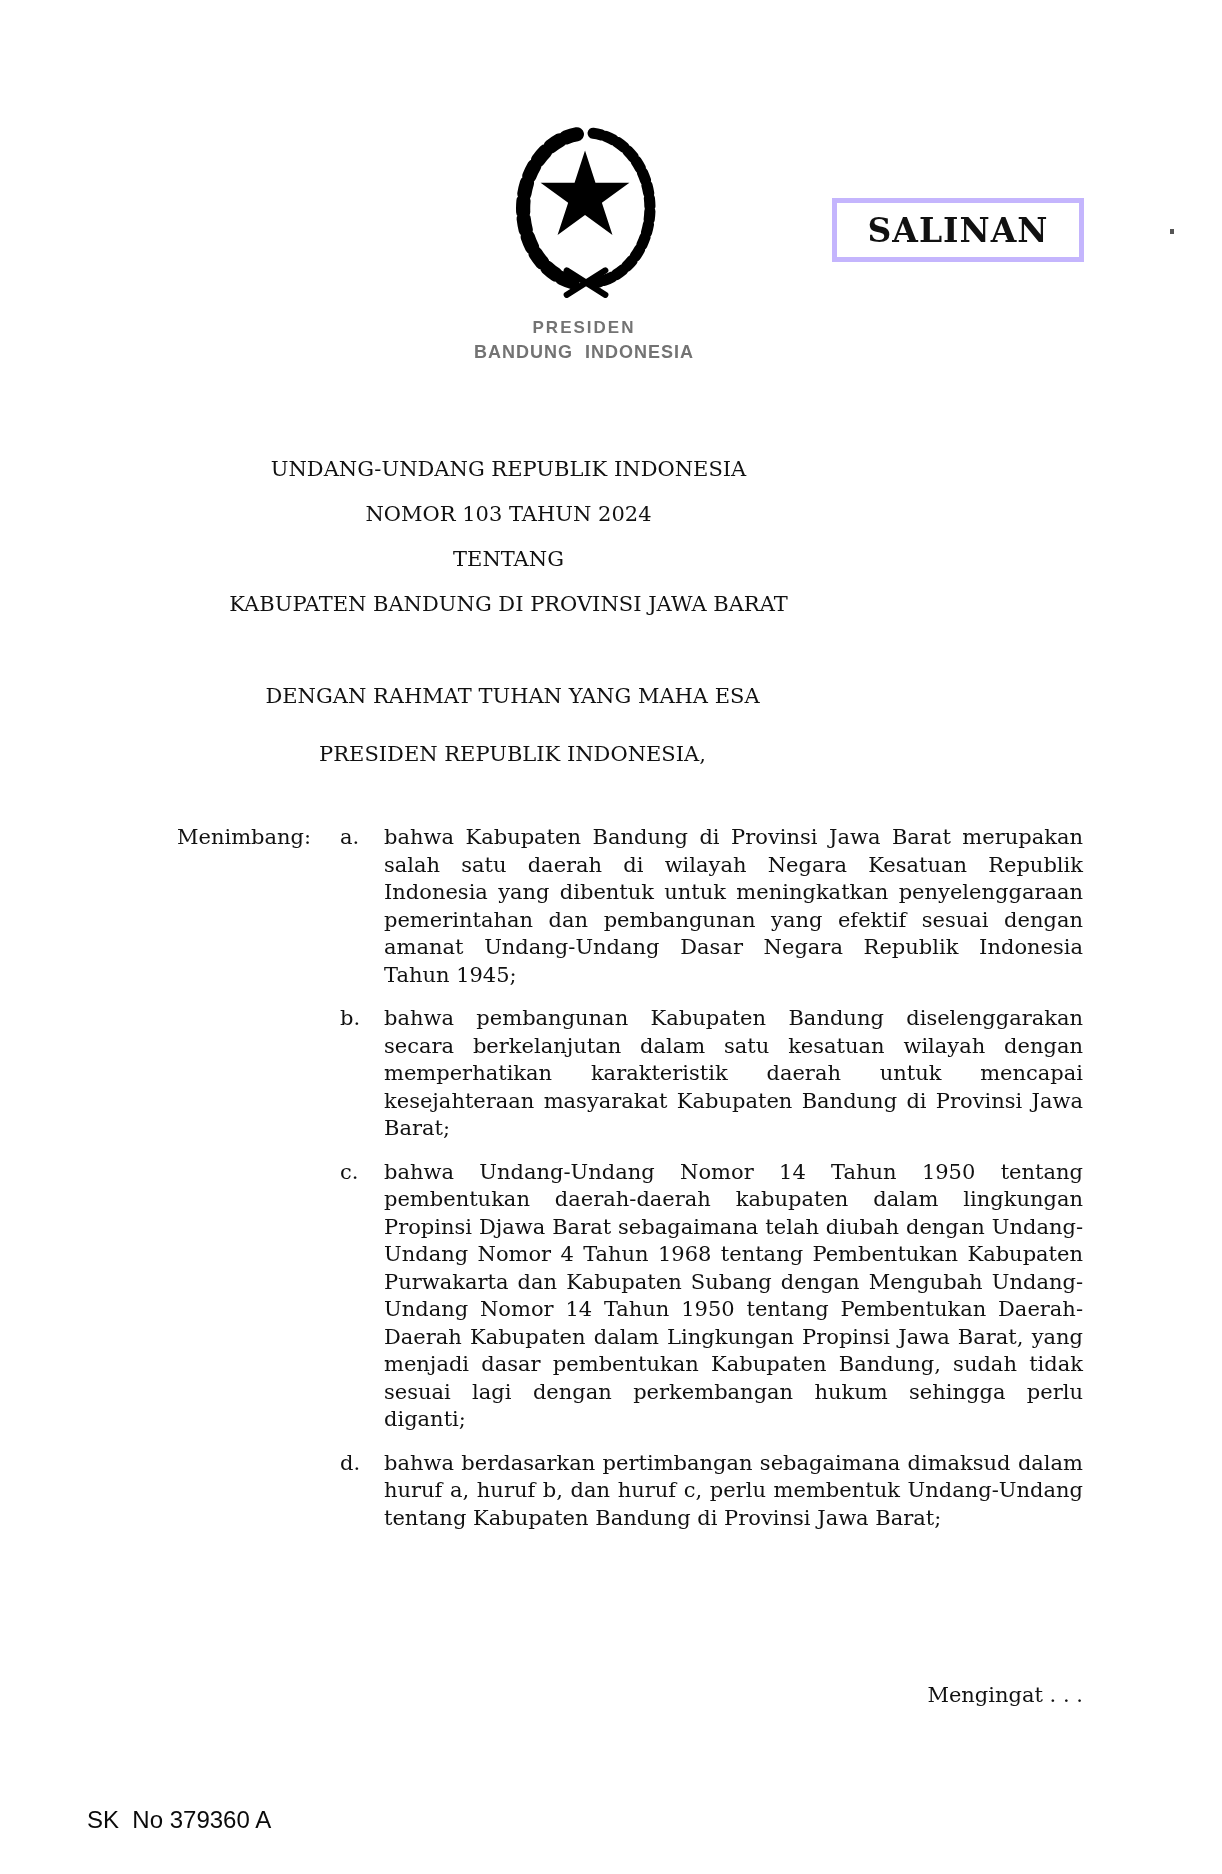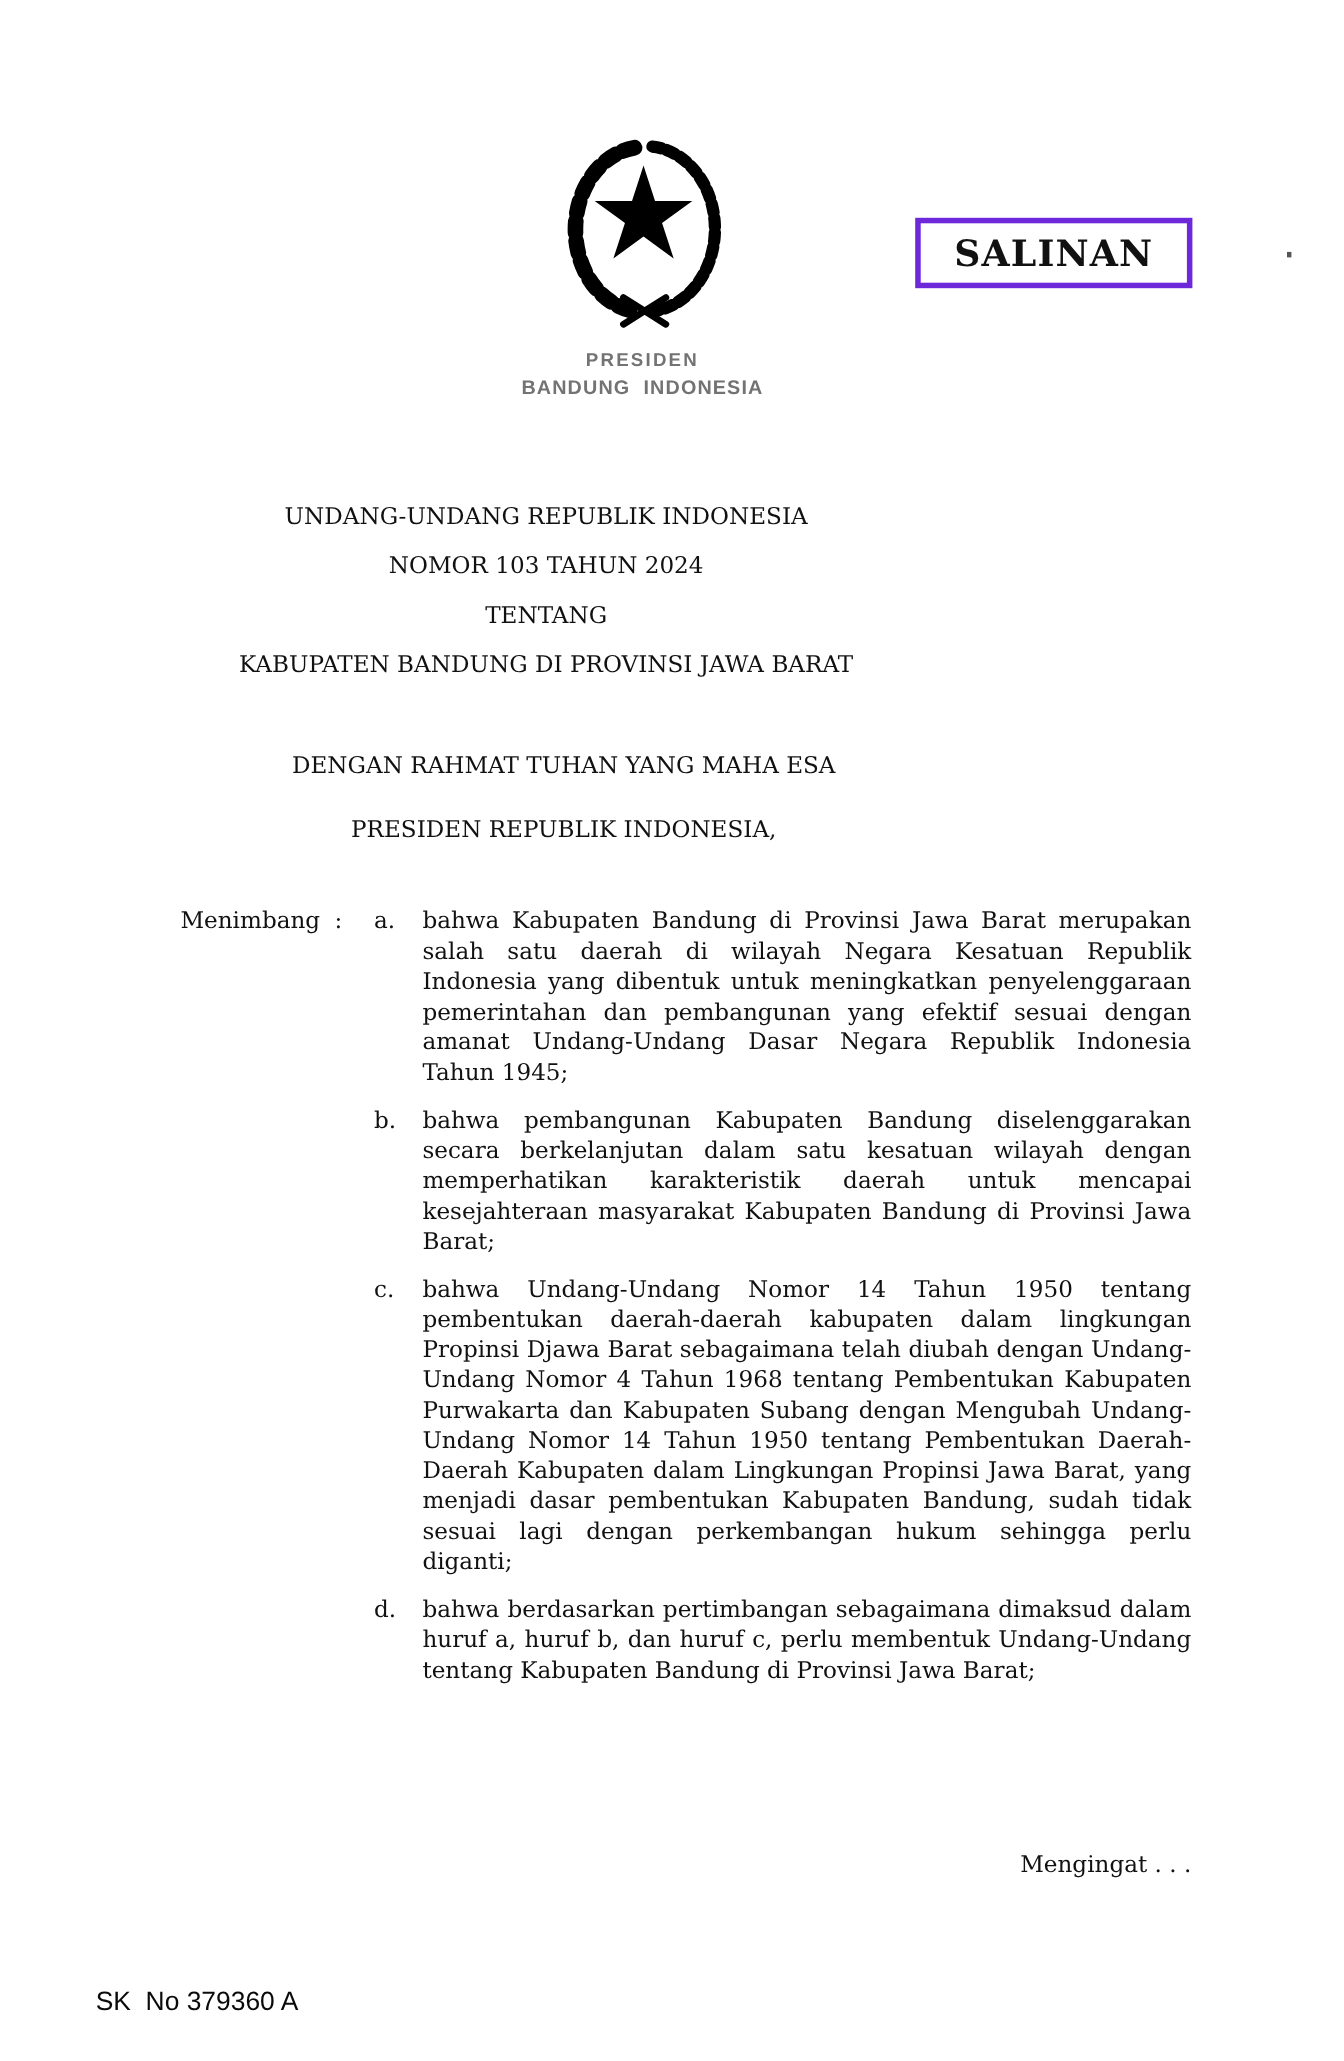--- a/index.html
+++ b/index.html
@@ -19,41 +19,41 @@
 
   
   .letterhead { position:absolute; left:434px; top:318px; width:300px; text-align:center;
     font-family:"Liberation Sans", sans-serif; font-weight:bold; color:#737373; }
   .letterhead .lh1 { font-size:17px; letter-spacing:2px; }
   .letterhead .lh2 { font-size:18px; letter-spacing:1px; margin-top:4px; word-spacing:6px; }
 
   
   .salinan {
     position:absolute; left:832px; top:198px; width:252px; height:64px;
-    border:5px solid #6d28d9; box-sizing:border-box;
+    border:5px solid #c4b5fd; box-sizing:border-box;
     display:flex; align-items:center; justify-content:center;
     font-weight:bold; font-size:33px; letter-spacing:1px;
     font-family:"DejaVu Serif", serif;
   }
   .scan-dot { position:absolute; left:1170px; top:229px; width:4px; height:5px; background:#555; }
 
   
-  .doc-title { position:absolute; left:124px; top:447px; width:745px;
+  .doc-title { position:absolute; left:136px; top:447px; width:745px;
     text-align:center; font-size:21px; line-height:45px; }
 
   .invocation { position:absolute; left:140px; top:684px; width:745px;
     text-align:center; font-size:21px; }
   .authority  { position:absolute; left:140px; top:742px; width:745px;
     text-align:center; font-size:21px; }
 
   
   .considering { position:absolute; left:140px; top:824px; width:943px;
     font-size:21px; line-height:27.5px; }
   .c-row { display:grid; grid-template-columns:164px 36px 44px auto; margin-bottom:16px; }
-  .c-label { text-align:center;margin-left:11px; }
+  .c-label { text-align:right;margin-left:11px; }
   .c-colon { text-align:left; }
   .c-letter { text-align:left; }
   .c-text { text-align:justify; text-justify:inter-word; }
 
   .catchword { position:absolute; left:140px; top:1683px; width:943px;
     text-align:right; font-size:21px; }
 
   .footer-code { position:absolute; left:87px; top:1806px;
     font-family:"Liberation Sans", sans-serif; font-size:24px; color:#0a0a0a;
     white-space:pre; }

